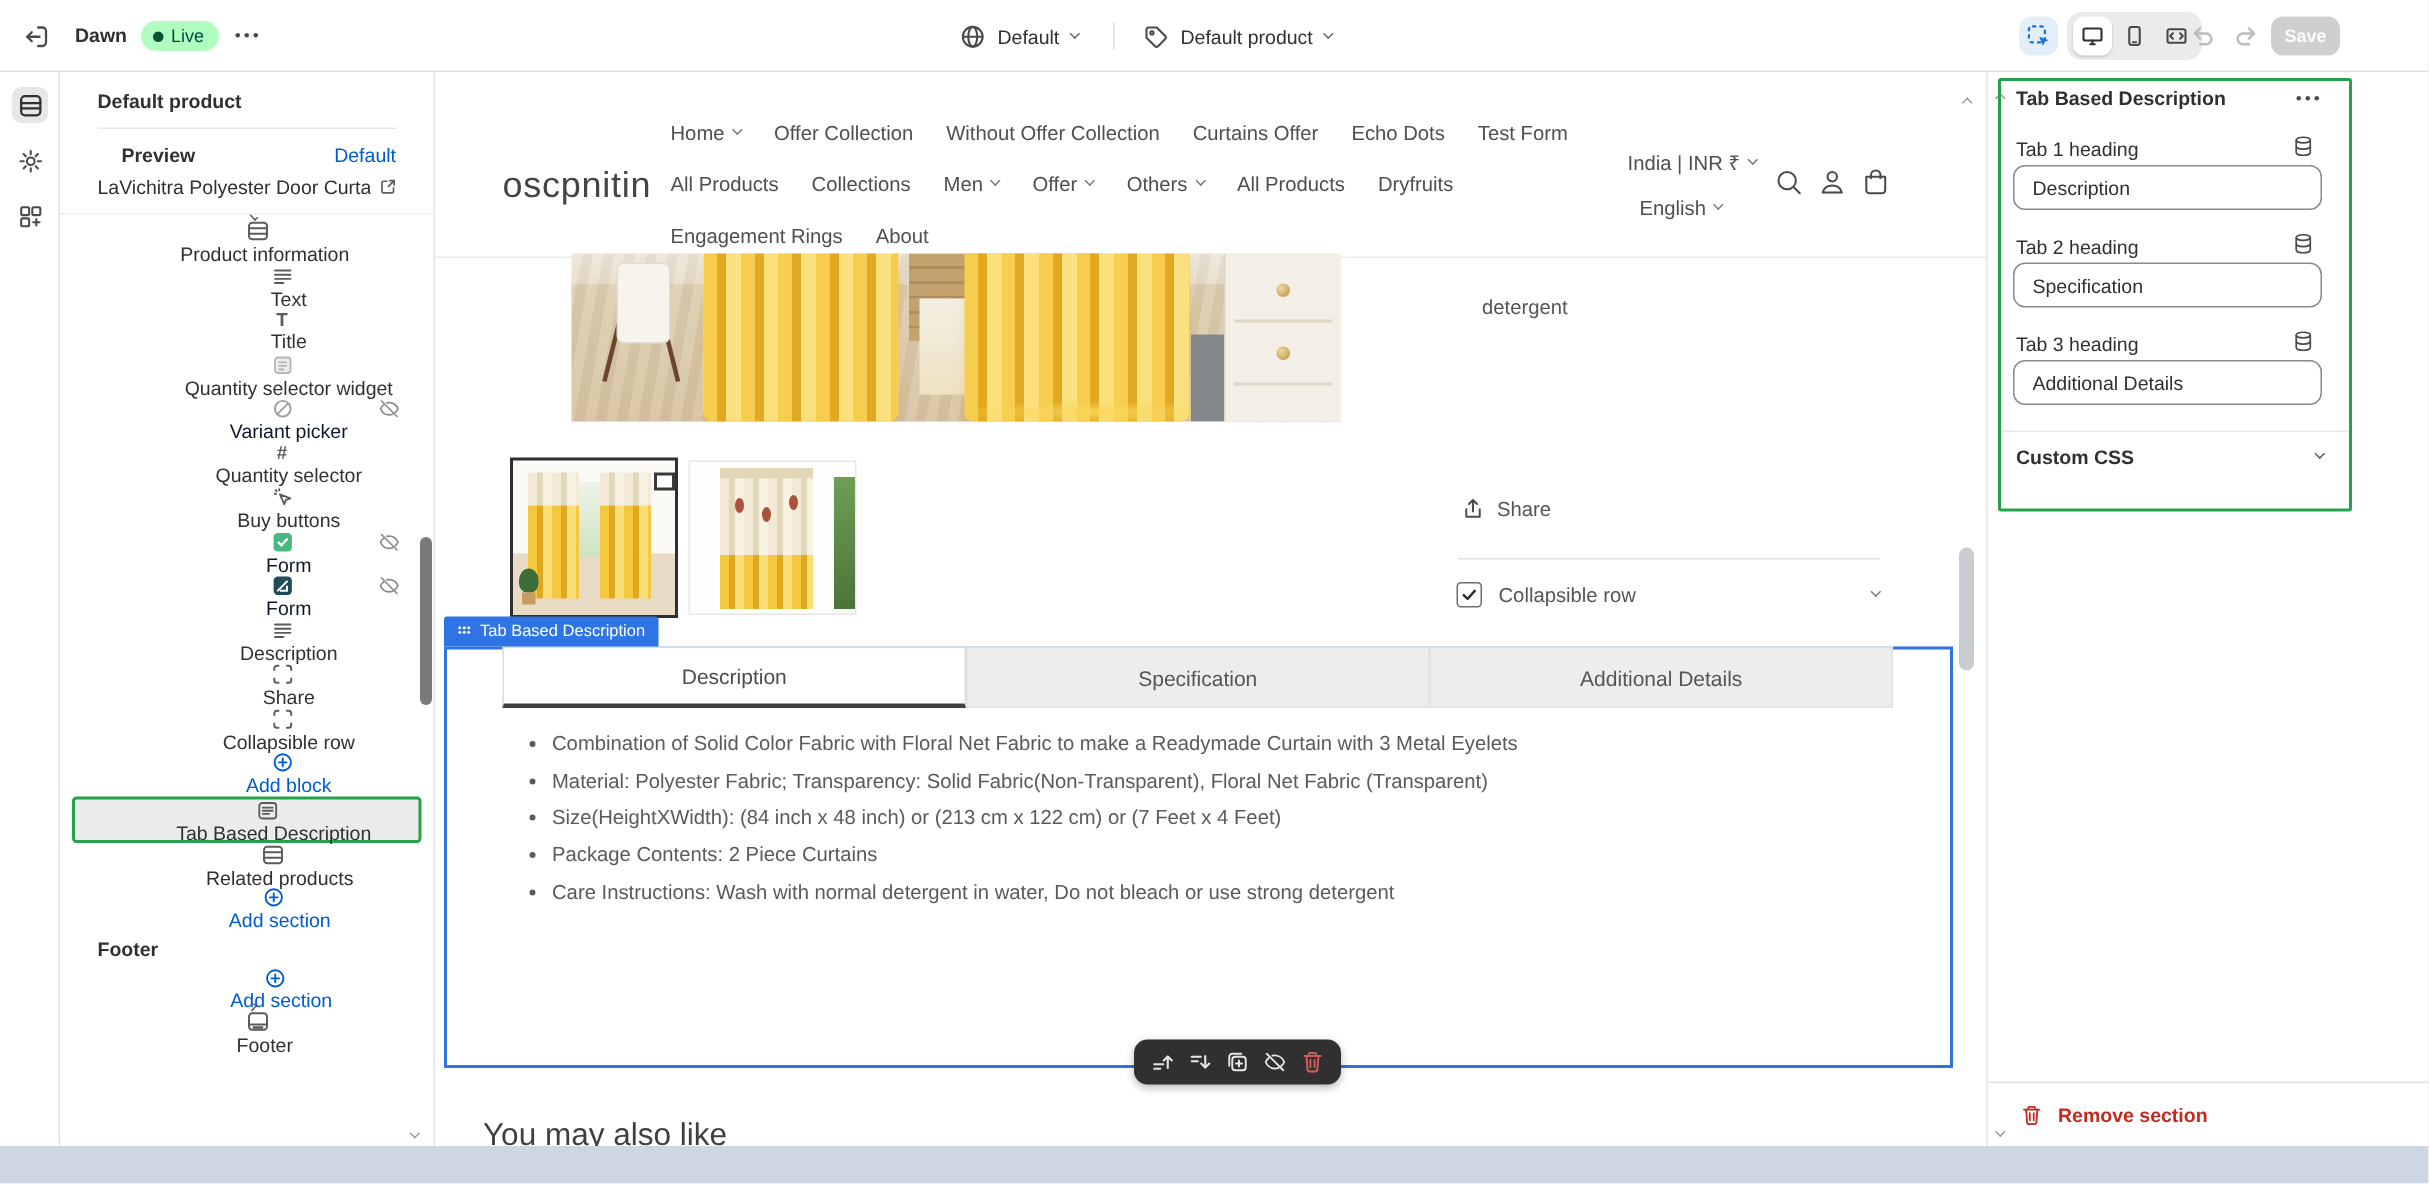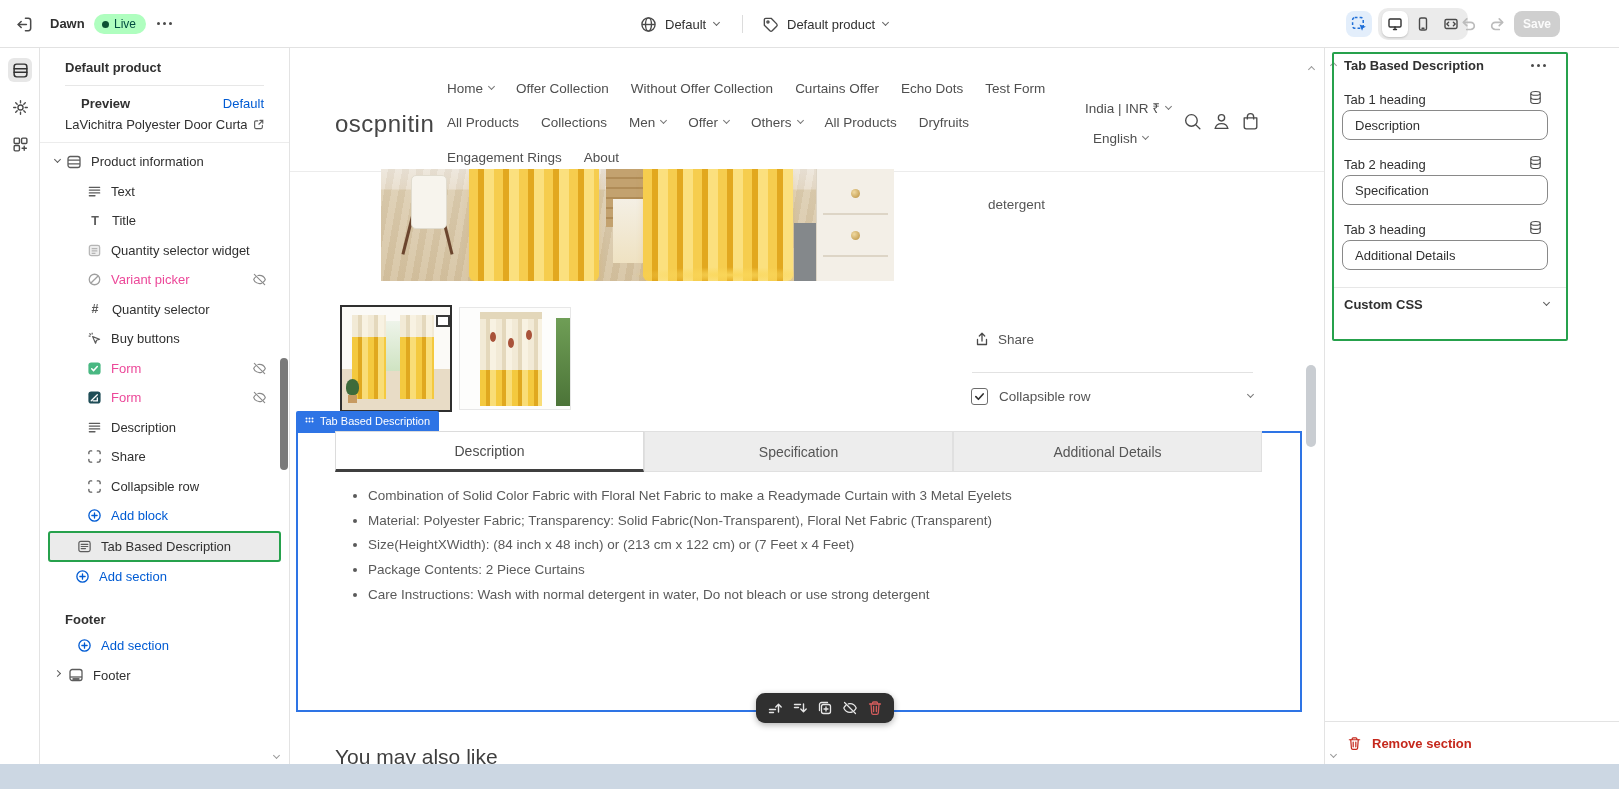--- a/index.html
+++ b/index.html
@@ -26,26 +26,26 @@
 
   
   .rail{position:absolute;left:0;top:48px;width:40px;height:716px;background:#fff;border-right:1px solid #e3e3e3;}
   .railbtn{position:absolute;left:8px;width:24px;height:24px;border-radius:6px;display:flex;align-items:center;justify-content:center;color:#4a4a4a;}
   .railbtn.sel{background:#e7e7e7;}
 
   
   .lpanel{position:absolute;left:40px;top:48px;width:250px;height:716px;background:#fff;border-right:1px solid #e3e3e3;font-size:13px;}
   .lphead{padding:12px 25px 0 25px;}
   .lpdiv{border-top:1px solid #e7e7e7;margin:10px 0;}
-  .trow{height:29.5px;display:flex;align-items:center;color:#303030;position:relative;}
+  .trow{height:29.5px;display:flex;align-items:center;color:#303030;position:relative;flex-direction:column;}
   .trow .lbl{margin-left:9px;white-space:nowrap;}
   .ind-sec{padding-left:35px;}
   .ind-blk{padding-left:47px;}
   .ind-chev{padding-left:15px;}
-  .muted{color:#ec4899;}
+  .muted{color:#0f172a;}
   .linkblue{color:#005bd3;}
   .eyeoff{position:absolute;right:22px;color:#8a8a8a;}
   .selrow{border:2px solid #26a14c;background:#ebebeb;border-radius:3px;margin:0 8px 0 8px;height:31px;padding-left:27px;font-weight:500;}
   .treeicon{color:#5c5c5c;flex:0 0 auto;}
   .glyphicon{font-size:12.5px;font-weight:700;color:#5c5c5c;width:16px;text-align:center;}
 
   
   .preview{position:absolute;left:290px;top:48px;width:1034px;height:716px;background:#fff;overflow:hidden;color:#4f4f4f;}
   .navlink{font-size:13.5px;color:#4f4f4f;white-space:nowrap;display:flex;align-items:center;gap:6px;}
   .navrow{position:absolute;left:157px;display:flex;gap:22px;}
@@ -330,31 +330,38 @@
       </div>
 
       <div class="trow selrow">
         <svg class="treeicon" width="15" height="15" viewBox="0 0 16 16" fill="none" stroke="currentColor" stroke-width="1.3" stroke-linecap="round">
           <rect x="2" y="2.5" width="12" height="11" rx="2"></rect>
             <path d="M4.5 5.8h7M4.5 8h7M4.5 10.2h4.5"></path>
         </svg>
         <span class="lbl">Tab Based Description</span>
       </div>
 
+      <div class="trow ind-sec">
+        <svg class="treeicon" width="16" height="16" viewBox="0 0 16 16" fill="none" stroke="currentColor" stroke-width="1.3">
+          <rect x="2" y="2.5" width="12" height="11" rx="2.2"></rect>
+            <path d="M2 6.2h12M2 9.8h12"></path>
+        </svg>
+        <span class="lbl">Related products</span>
+      </div>
 
       <div class="trow ind-sec linkblue">
         <svg width="15" height="15" viewBox="0 0 16 16" fill="none" stroke="#005bd3" stroke-width="1.4" stroke-linecap="round">
           <circle cx="8" cy="8" r="6"></circle>
             <path d="M8 5.2v5.6M5.2 8h5.6"></path>
         </svg>
         <span class="lbl" style="font-weight:500;">Add section</span>
       </div>
     </div>
 
-    <div style="margin-top:16px;">
+    <div style="">
       <div style="padding:0 25px;font-weight:700;height:24px;display:flex;align-items:center;">Footer</div>
       <div class="trow ind-sec linkblue" style="padding-left:37px;">
         <svg width="15" height="15" viewBox="0 0 16 16" fill="none" stroke="#005bd3" stroke-width="1.4" stroke-linecap="round">
           <circle cx="8" cy="8" r="6"></circle>
             <path d="M8 5.2v5.6M5.2 8h5.6"></path>
         </svg>
         <span class="lbl" style="font-weight:500;">Add section</span>
       </div>
       <div class="trow ind-chev">
         <span class="cv sm right" style="color:#5c5c5c;margin-right:8px;"></span>
@@ -584,21 +591,21 @@
       </span>
       <span>
         <svg width="16" height="16" viewBox="0 0 16 16" fill="none" stroke="#d25c5c" stroke-width="1.3" stroke-linecap="round">
           <path d="M2.5 4h11M5.5 4V3a1 1 0 0 1 1-1h3a1 1 0 0 1 1 1v1"></path>
             <path d="M4 4l.7 9a1.5 1.5 0 0 0 1.5 1.3h3.6A1.5 1.5 0 0 0 11.3 13l.7-9"></path>
             <path d="M6.6 6.5v5M9.4 6.5v5"></path>
         </svg>
       </span>
     </div>
 
-    <div class="abs" style="left:45px;top:697px;font-size:21px;font-weight:500;color:#3f3f3f;">You may also like</div>
+    <div class="abs" style="left:32px;top:697px;font-size:21px;font-weight:500;color:#3f3f3f;">You may also like</div>
 
     <div class="pvscroll"></div>
     <div class="abs" style="right:10px;top:10px;color:#9a9a9a;"><span class="cv sm up"></span></div>
   </div>
 
   <div class="rpanel">
     <div class="abs" style="left:6px;top:8px;color:#9a9a9a;"><span class="cv sm up"></span></div>
     <div class="abs" style="left:6px;top:697px;color:#9a9a9a;"><span class="cv sm"></span></div>
 
     <div class="greenbox"></div>

